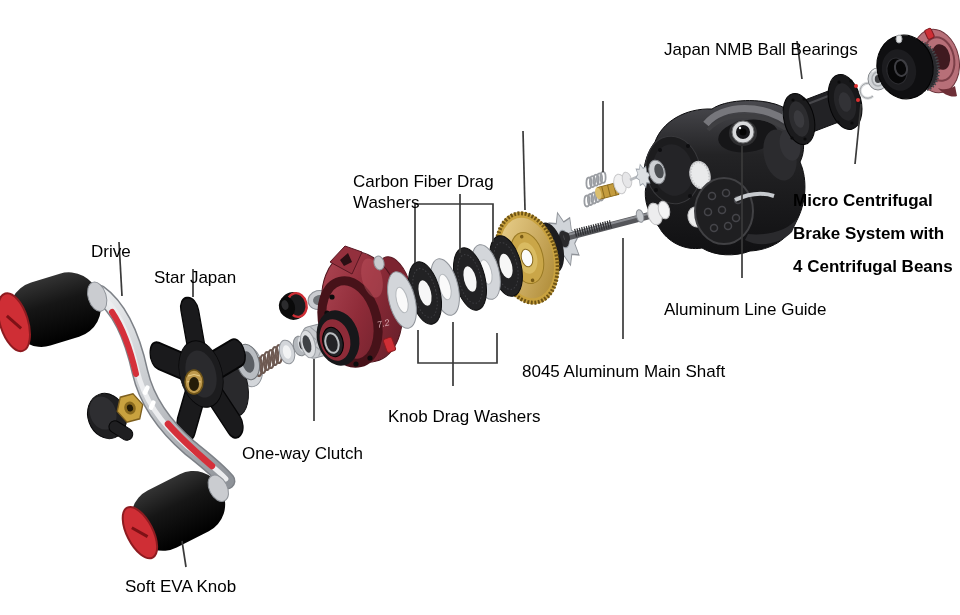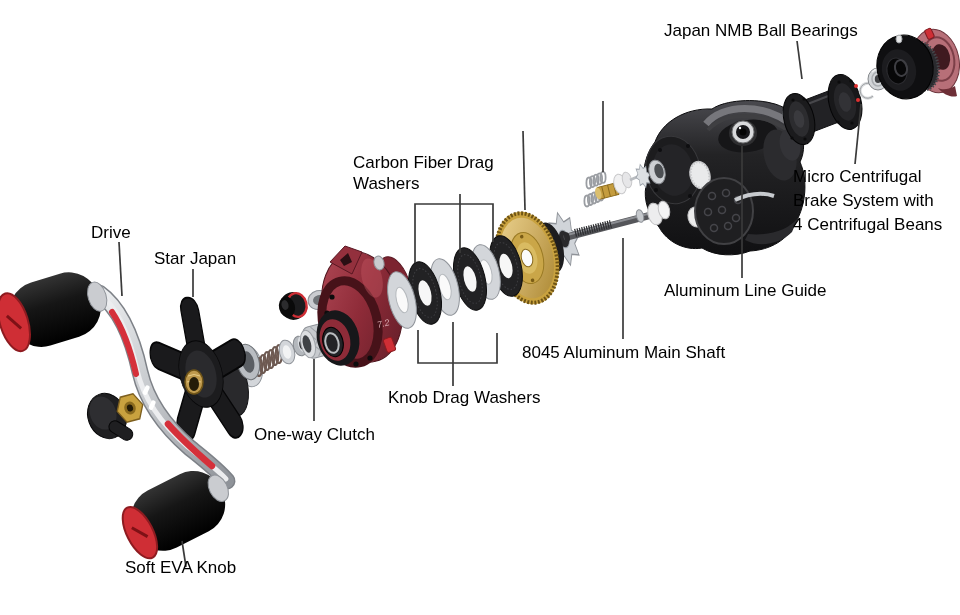--- a/index.html
+++ b/index.html
@@ -1,21 +1,21 @@
 <!DOCTYPE html>
 <html><head>
 <meta charset="utf-8">
 <style>
   html,body{margin:0;padding:0;background:#fff;}
   #stage{position:relative;width:960px;height:615px;background:#ffffff;overflow:hidden;
          font-family:"Liberation Sans",sans-serif;}
   #art{position:absolute;left:0;top:0;}
   .lbl{position:absolute;font-size:17px;line-height:21px;color:#000;white-space:pre-line;
-       font-family:"Liberation Sans",sans-serif;}
-  .lbl.wide{line-height:24px;}
+       font-family:"Liberation Sans",sans-serif;margin-top:19px;}
+  .lbl.wide{line-height:33px;font-weight:bold;}
 </style>
 </head>
 <body>
 
 <div id="stage">
 
 <svg id="art" width="960" height="615" viewBox="0 0 960 615" xmlns="http://www.w3.org/2000/svg">
   <defs>
     <linearGradient id="gradRed" x1="0" y1="0" x2="1" y2="1">
       <stop offset="0" stop-color="#b24a57"></stop>
@@ -385,16 +385,16 @@
 <div class="lbl" style="left:353px;top:152px">Carbon Fiber Drag
 Washers</div>
 <div class="lbl wide" style="left:793px;top:165px">Micro Centrifugal
 Brake System with
 4 Centrifugal Beans</div>
 <div class="lbl" style="left:91px;top:222px">Drive</div>
 <div class="lbl" style="left:154px;top:248px">Star Japan</div>
 <div class="lbl" style="left:664px;top:280px">Aluminum Line Guide</div>
 <div class="lbl" style="left:522px;top:342px">8045 Aluminum Main Shaft</div>
 <div class="lbl" style="left:388px;top:387px">Knob Drag Washers</div>
-<div class="lbl" style="left:254px;top:424px">One-way Clutch</div>
+<div class="lbl" style="left:242px;top:424px">One-way Clutch</div>
 <div class="lbl" style="left:125px;top:557px">Soft EVA Knob</div>
 
 </div>
 
 </body></html>

